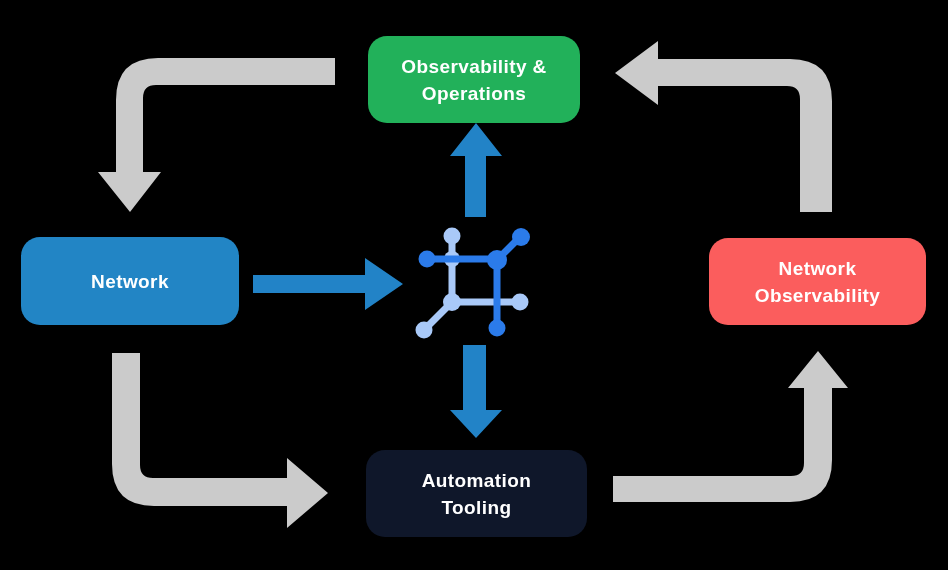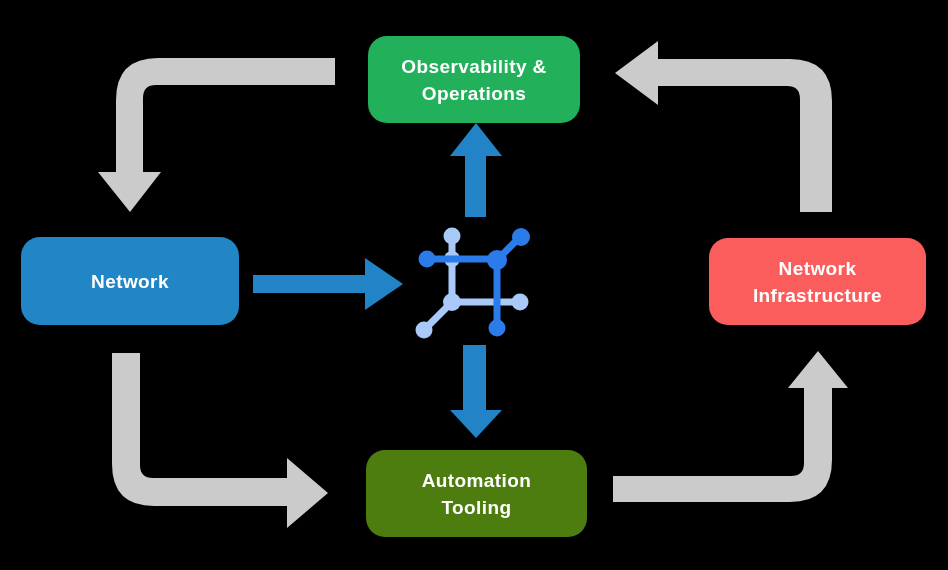--- a/index.html
+++ b/index.html
@@ -89,21 +89,21 @@
     <span>Observability &amp;</span>
     <span>Operations</span>
   </div>
 
   <div class="node node-operations" style="background: rgb(34, 133, 197);">
     <span>Network</span>
   </div>
 
   <div class="node node-infrastructure" style="background: rgb(251, 93, 93);">
     <span>Network</span>
-    <span>Infrastructure</span>
+    <span>Observability</span>
   </div>
 
-  <div class="node node-automation" style="background: #4d7c0f;">
+  <div class="node node-automation" style="background: #0f172a;">
     <span>Automation</span>
     <span>Tooling</span>
   </div>
 
 </div>
 
 </body></html>

